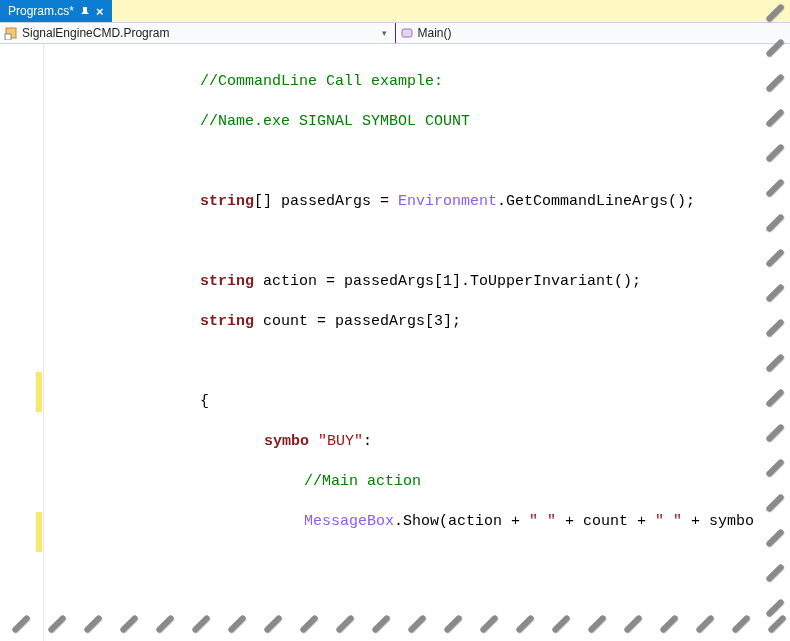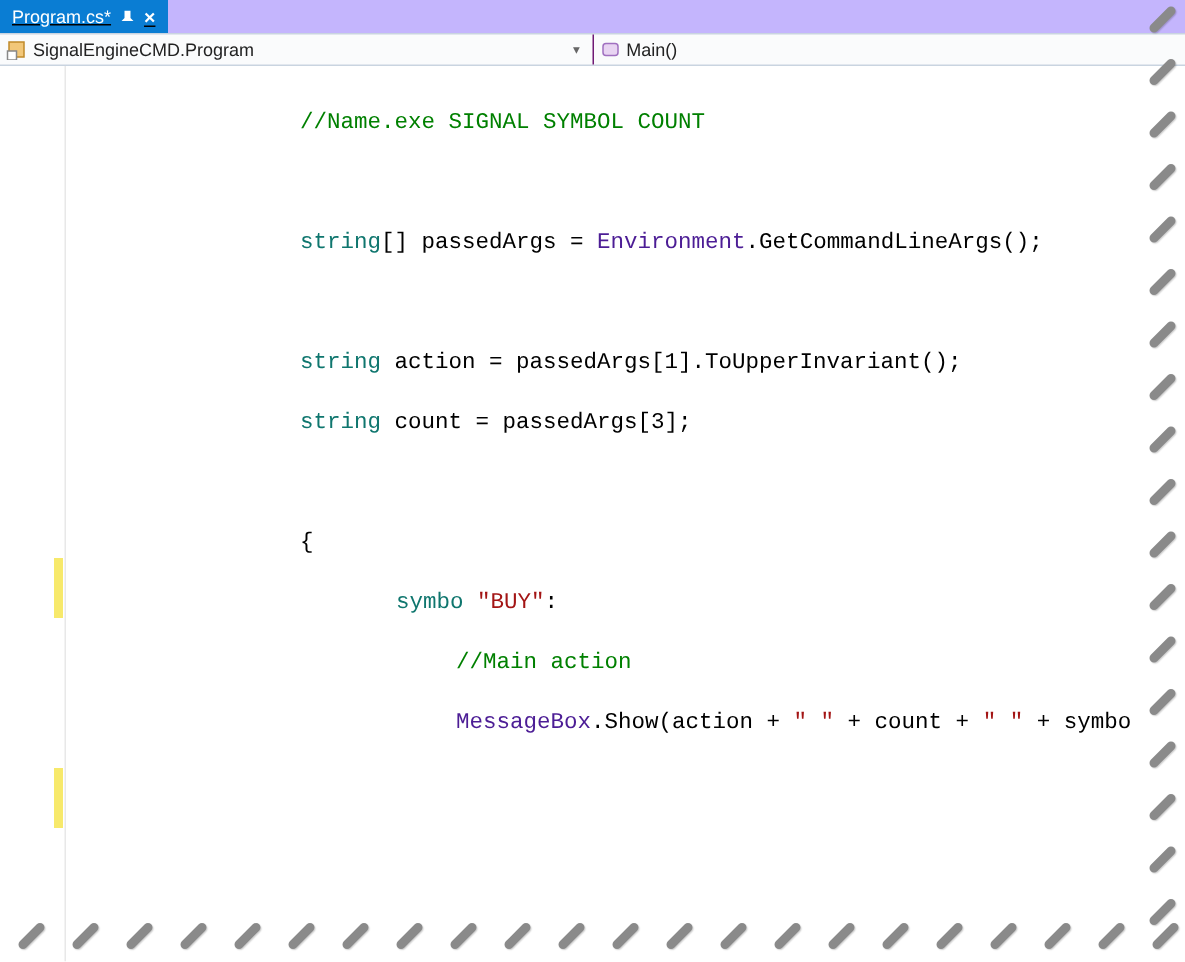--- a/index.html
+++ b/index.html
@@ -7,24 +7,23 @@
       font-family: "Segoe UI", Tahoma, sans-serif;
       font-size: 12px;
       background: #fff;
       width: 790px;
       height: 641px;
       overflow: hidden;
       position: relative;
     }
     .tab-bar {
       height: 22px;
-      background: #c4b5fd;
-      display: flex;
-      align-items: center;
-      text-decoration: underline;
+      background: #fef9c3;
+      display: flex;
+      align-items: center;
     }
     .tab {
       background: #0a7dd3;
       color: #fff;
       padding: 3px 8px;
       display: flex;
       align-items: center;
       gap: 6px;
       font-size: 12px;
       height: 22px;
@@ -94,22 +93,22 @@
     .code {
       font-family: Consolas, "Courier New", monospace;
       font-size: 15px;
       line-height: 20px;
       white-space: pre;
       padding: 8px 0 0 0;
       color: #000;
       flex: 1;
       overflow: hidden;
     }
-    .kw { color: #0f766e; }
-    .type { color: #4c1d95; }
+    .kw { color: #7f1d1d; font-weight: bold; }
+    .type { color: #8b5cf6; }
     .str { color: #a31515; }
     .cmt { color: #008000; }
     .ind1 { padding-left: 156px; display: block; }
     .ind2 { padding-left: 220px; display: block; }
     .ind3 { padding-left: 260px; display: block; }
     .torn-edge {
       position: absolute;
       pointer-events: none;
     }
     .torn-right {
@@ -162,20 +161,21 @@
     <span>Main()</span>
   </div>
 </div>
 
 <div class="editor-area">
   <div class="gutter">
     <div class="change-marker" style="top:328px;height:40px"></div>
     <div class="change-marker" style="top:468px;height:40px"></div>
   </div>
   <div class="code">
+<span class="ind1"><span class="cmt">//CommandLine Call example:</span></span>
 <span class="ind1"><span class="cmt">//Name.exe SIGNAL SYMBOL COUNT</span></span>
 <span class="ind1"> </span>
 <span class="ind1"><span class="kw">string</span><span>[] passedArgs = </span><span class="type">Environment</span><span>.GetCommandLineArgs();</span></span>
 <span class="ind1"> </span>
 <span class="ind1"><span class="kw">string</span><span> action = passedArgs[1].ToUpperInvariant();</span></span>
 <span class="ind1"><span class="kw">string</span><span> count = passedArgs[3];</span></span>
 <span class="ind1"> </span>
 <span class="ind1"><span>{</span></span>
 <span class="ind2"><span class="kw">symbo </span><span class="str">"BUY"</span><span>:</span></span>
 <span class="ind3"><span class="cmt">//Main action</span></span>

